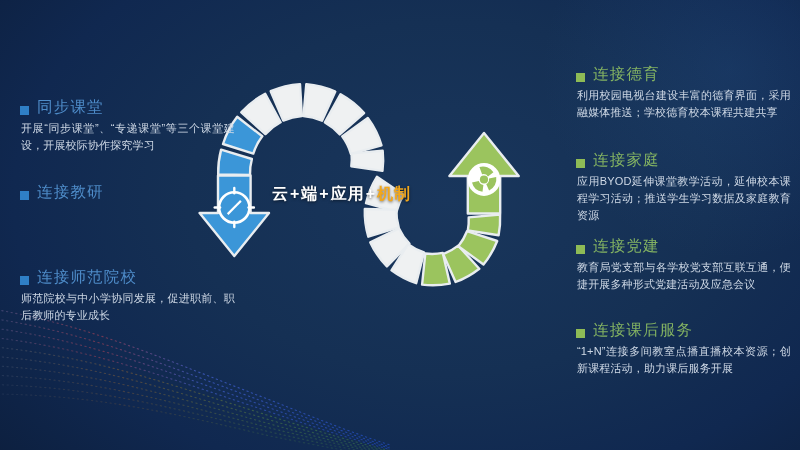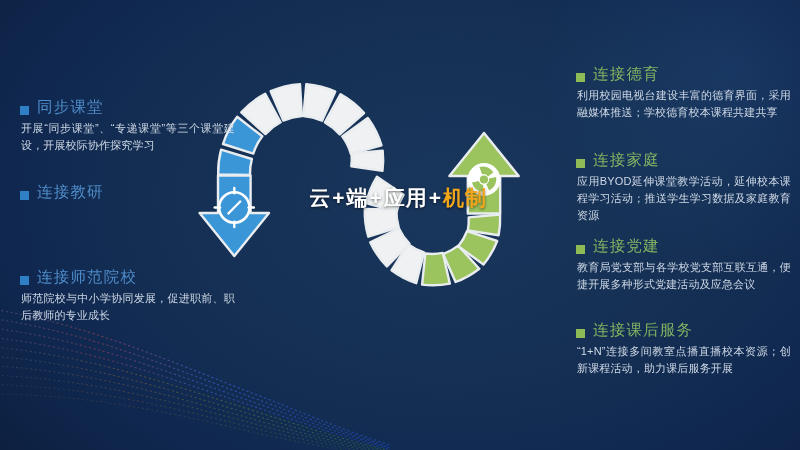--- a/index.html
+++ b/index.html
@@ -55,22 +55,22 @@
     font-size:11px;line-height:1.55;color:#cfd9e6;
     letter-spacing:.15px;
     text-align:justify;
   }
   .panel-left .panel-body{padding-left:1px;}
   .panel-right .panel-body{padding-left:1px;}
 
   
   #center-caption{
     position:absolute;left:272px;top:184px;width:215px;
-    text-align:right;
-    font-size:21px;font-weight:bold;letter-spacing:1px;
+    text-align:left;
+    font-size:16px;font-weight:bold;letter-spacing:1px;
     color:#ffffff;white-space:nowrap;
     text-shadow:0 1px 3px rgba(0,0,0,.55);
   }
   #center-caption .hl{color:#f2a71b;}
   #center-caption .plus{color:#ffffff;font-weight:bold;padding:0 1px;}
 </style>
 </head>
 <body>
 
 <div id="slide">

